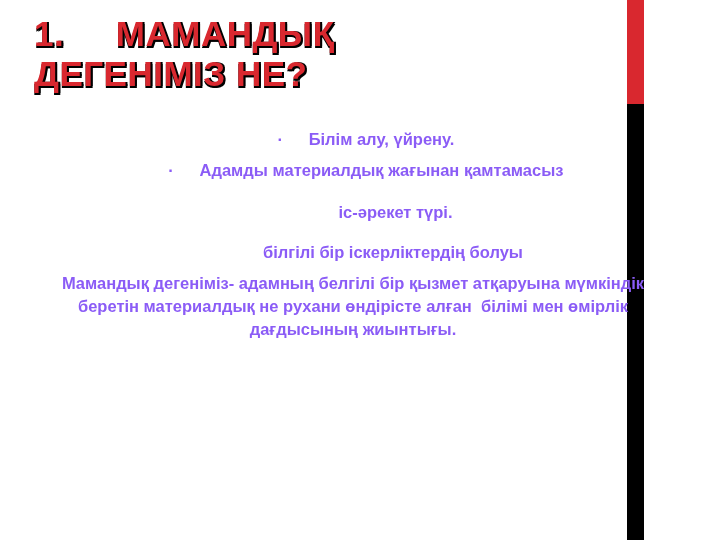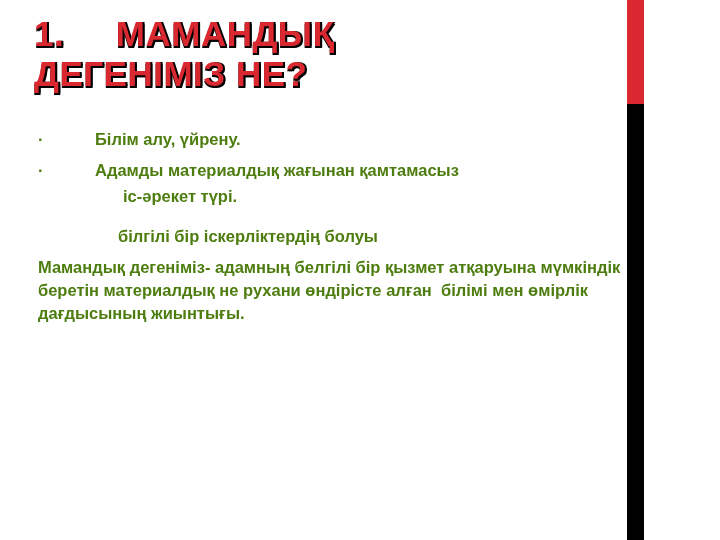--- a/index.html
+++ b/index.html
@@ -63,40 +63,41 @@
     position: absolute;
     left: 38px;
     top: 128px;
     width: 630px;
   }
   .para {
     font-family: "Liberation Sans", "DejaVu Sans", sans-serif;
     font-weight: bold;
     font-size: 16.5px;
     line-height: 22px;
-    color: #4d7c0f;
+    color: #8b5cf6;
     margin: 0 0 9px 0;
     white-space: pre-wrap;
+    text-align: center;
   }
   .para.bullet {
     display: block;
   }
   .para .bullet-mark {
     display: inline-block;
     width: 57px;
     font-weight: bold;
   }
   .para.indent-1 {
     padding-left: 85px;
   }
   .para.indent-2 {
     padding-left: 80px;
   }
   .para.tight {
-    margin-bottom: 4px;
+    margin-bottom: 20px;
   }
   .para.spaced-top {
     margin-top: 18px;
   }
   .para.final {
     margin-top: 6px;
     line-height: 23px;
   }
 </style>
 </head>

